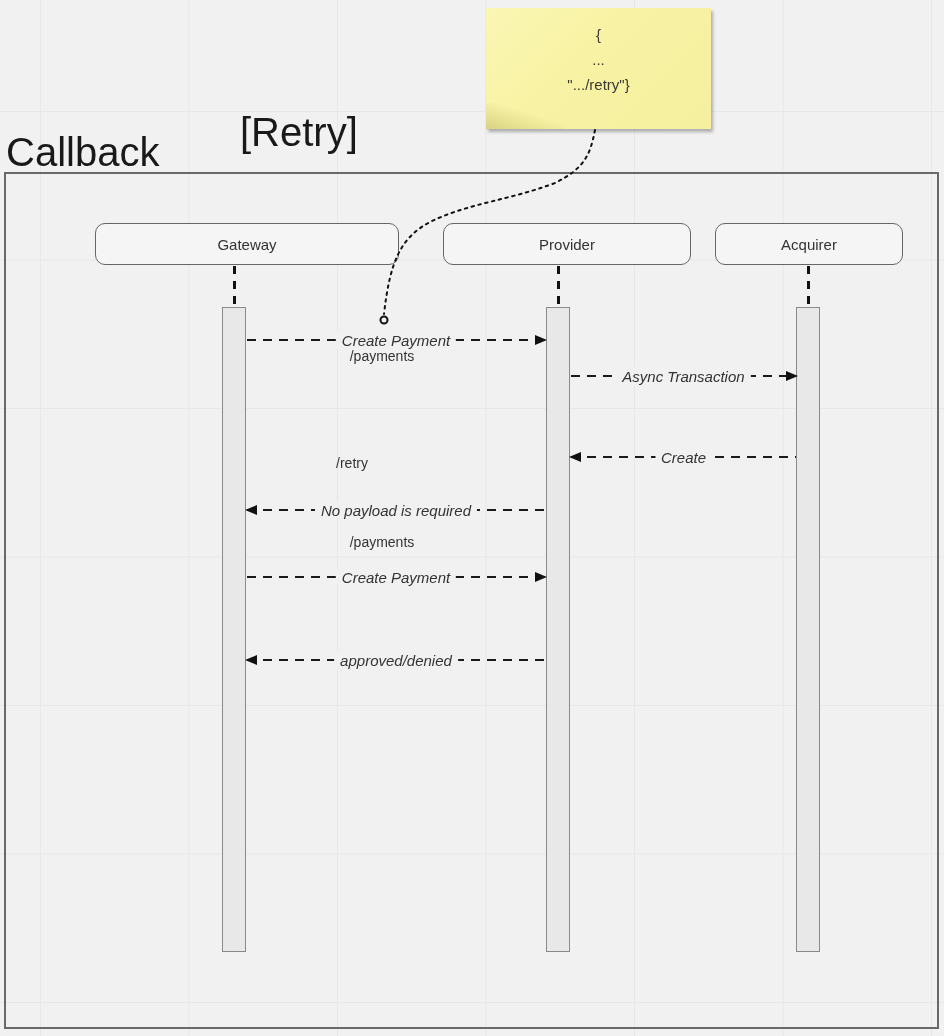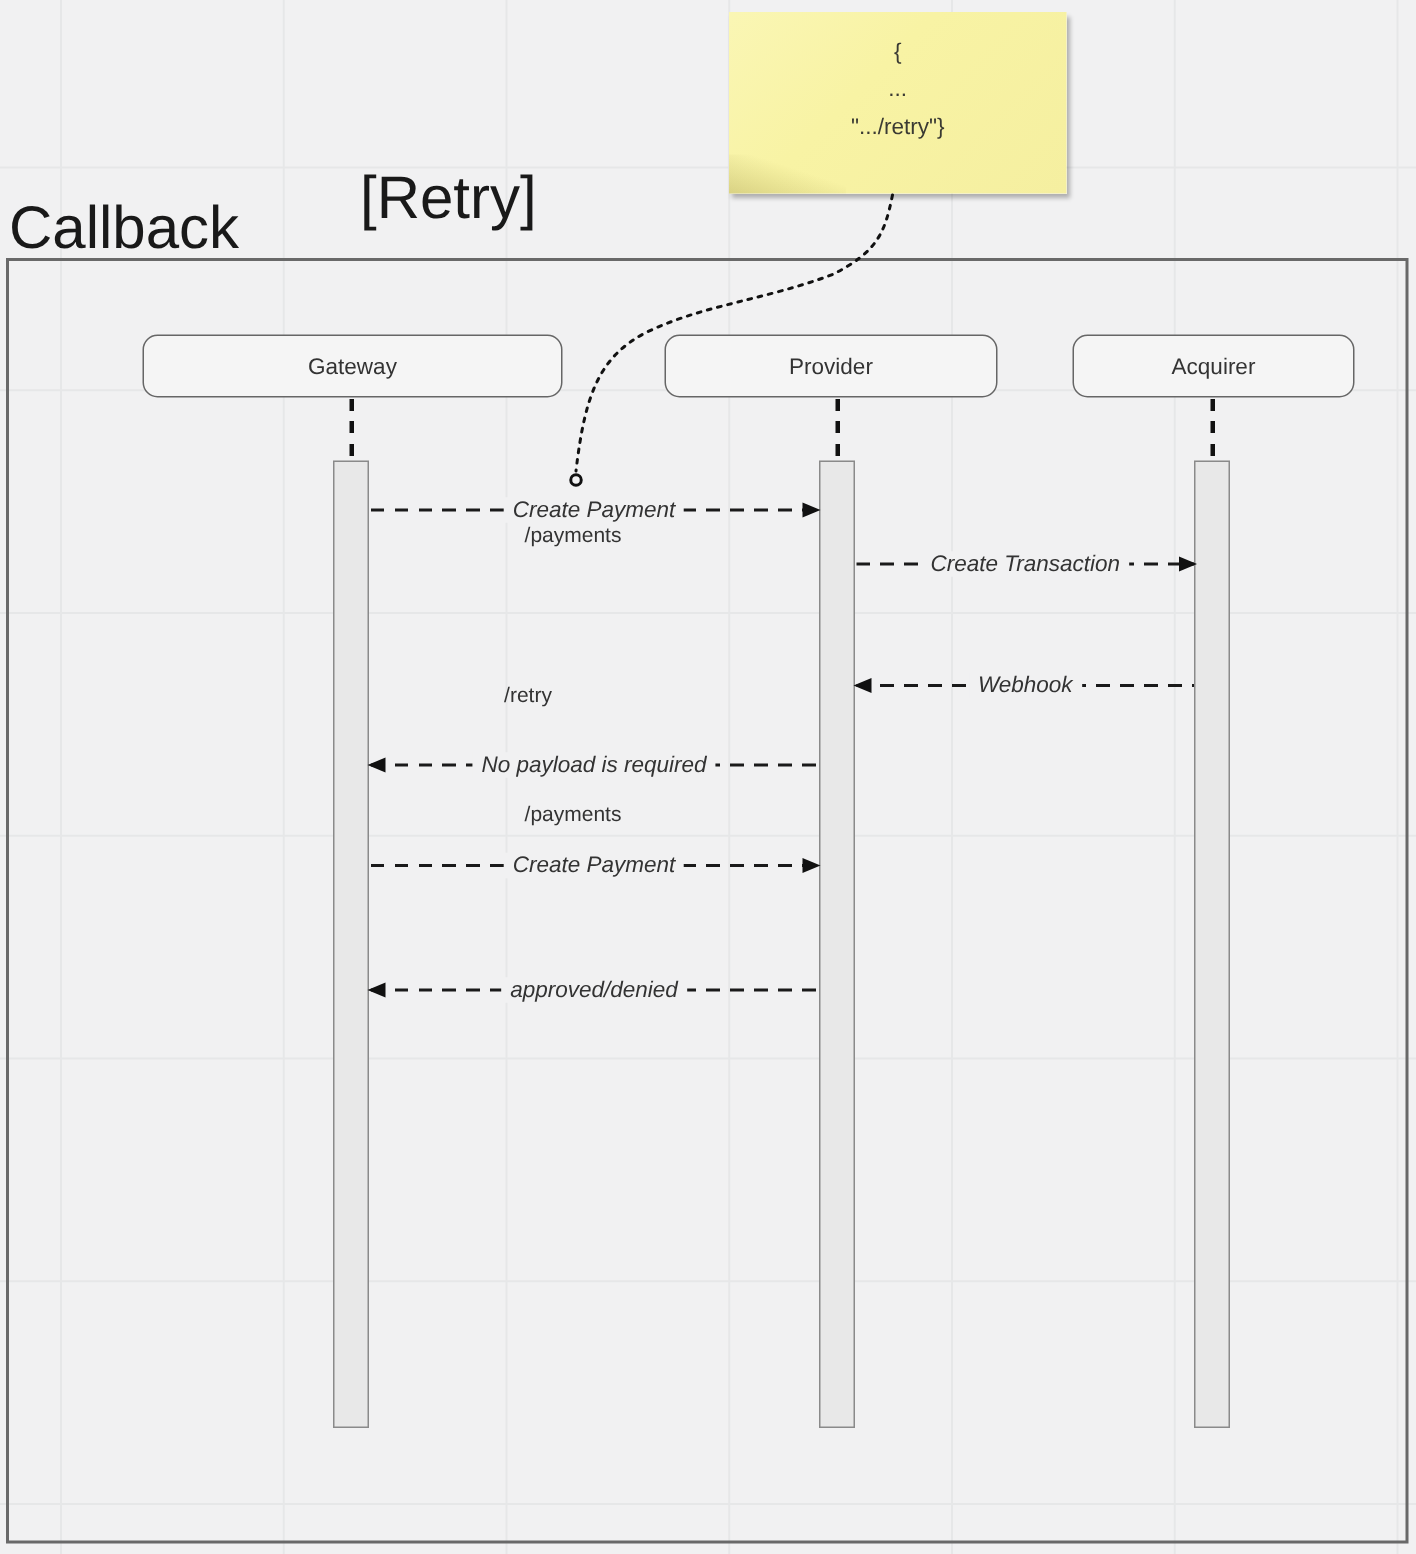--- a/index.html
+++ b/index.html
@@ -43,22 +43,22 @@
     background:linear-gradient(to top right,rgba(170,160,80,0.40),rgba(170,160,80,0) 60%);
   }
   .note div{position:relative;}
   
   .participant{
     position:absolute;top:223px;height:42px;
     background:#f5f5f5;border:1px solid #666;border-radius:10px;
     display:flex;align-items:center;justify-content:center;
     font-size:15px;color:#333;box-sizing:border-box;
   }
-  .p-gateway{left:95px;width:280px;}
-  .p-provider{left:443px;width:222px;}
+  .p-gateway{left:95px;width:304px;}
+  .p-provider{left:443px;width:248px;}
   .p-acquirer{left:715px;width:188px;justify-content:center;}
   
   .lifeline{
     position:absolute;top:266px;height:42px;width:3px;
     background-image:repeating-linear-gradient(to bottom,#111 0 8px,transparent 8px 15px);
   }
   .ll-gateway{left:233px;}
   .ll-provider{left:557px;}
   .ll-acquirer{left:807px;}
   
@@ -143,28 +143,28 @@
   <div class="msg m-gp" style="top:332px;">
     <div class="dashline"></div>
     <span class="msg-label">Create Payment</span>
     <div class="arrow-right"></div>
   </div>
 
   <div class="free-label fl-1">/payments</div>
 
   <div class="msg m-pa" style="top:368px;">
     <div class="dashline"></div>
-    <span class="msg-label">Create Transaction</span>
+    <span class="msg-label">Async Transaction</span>
     <div class="arrow-right"></div>
   </div>
 
 
   <div class="msg m-pa" style="top:449px;">
     <div class="dashline"></div>
-    <span class="msg-label">Webhook</span>
+    <span class="msg-label">Create</span>
     <div class="arrow-left"></div>
   </div>
 
   <div class="free-label fl-2">/retry</div>
 
   <div class="msg m-gp" style="top:502px;">
     <div class="dashline"></div>
     <span class="msg-label">No payload is required</span>
     <div class="arrow-left"></div>
   </div>

